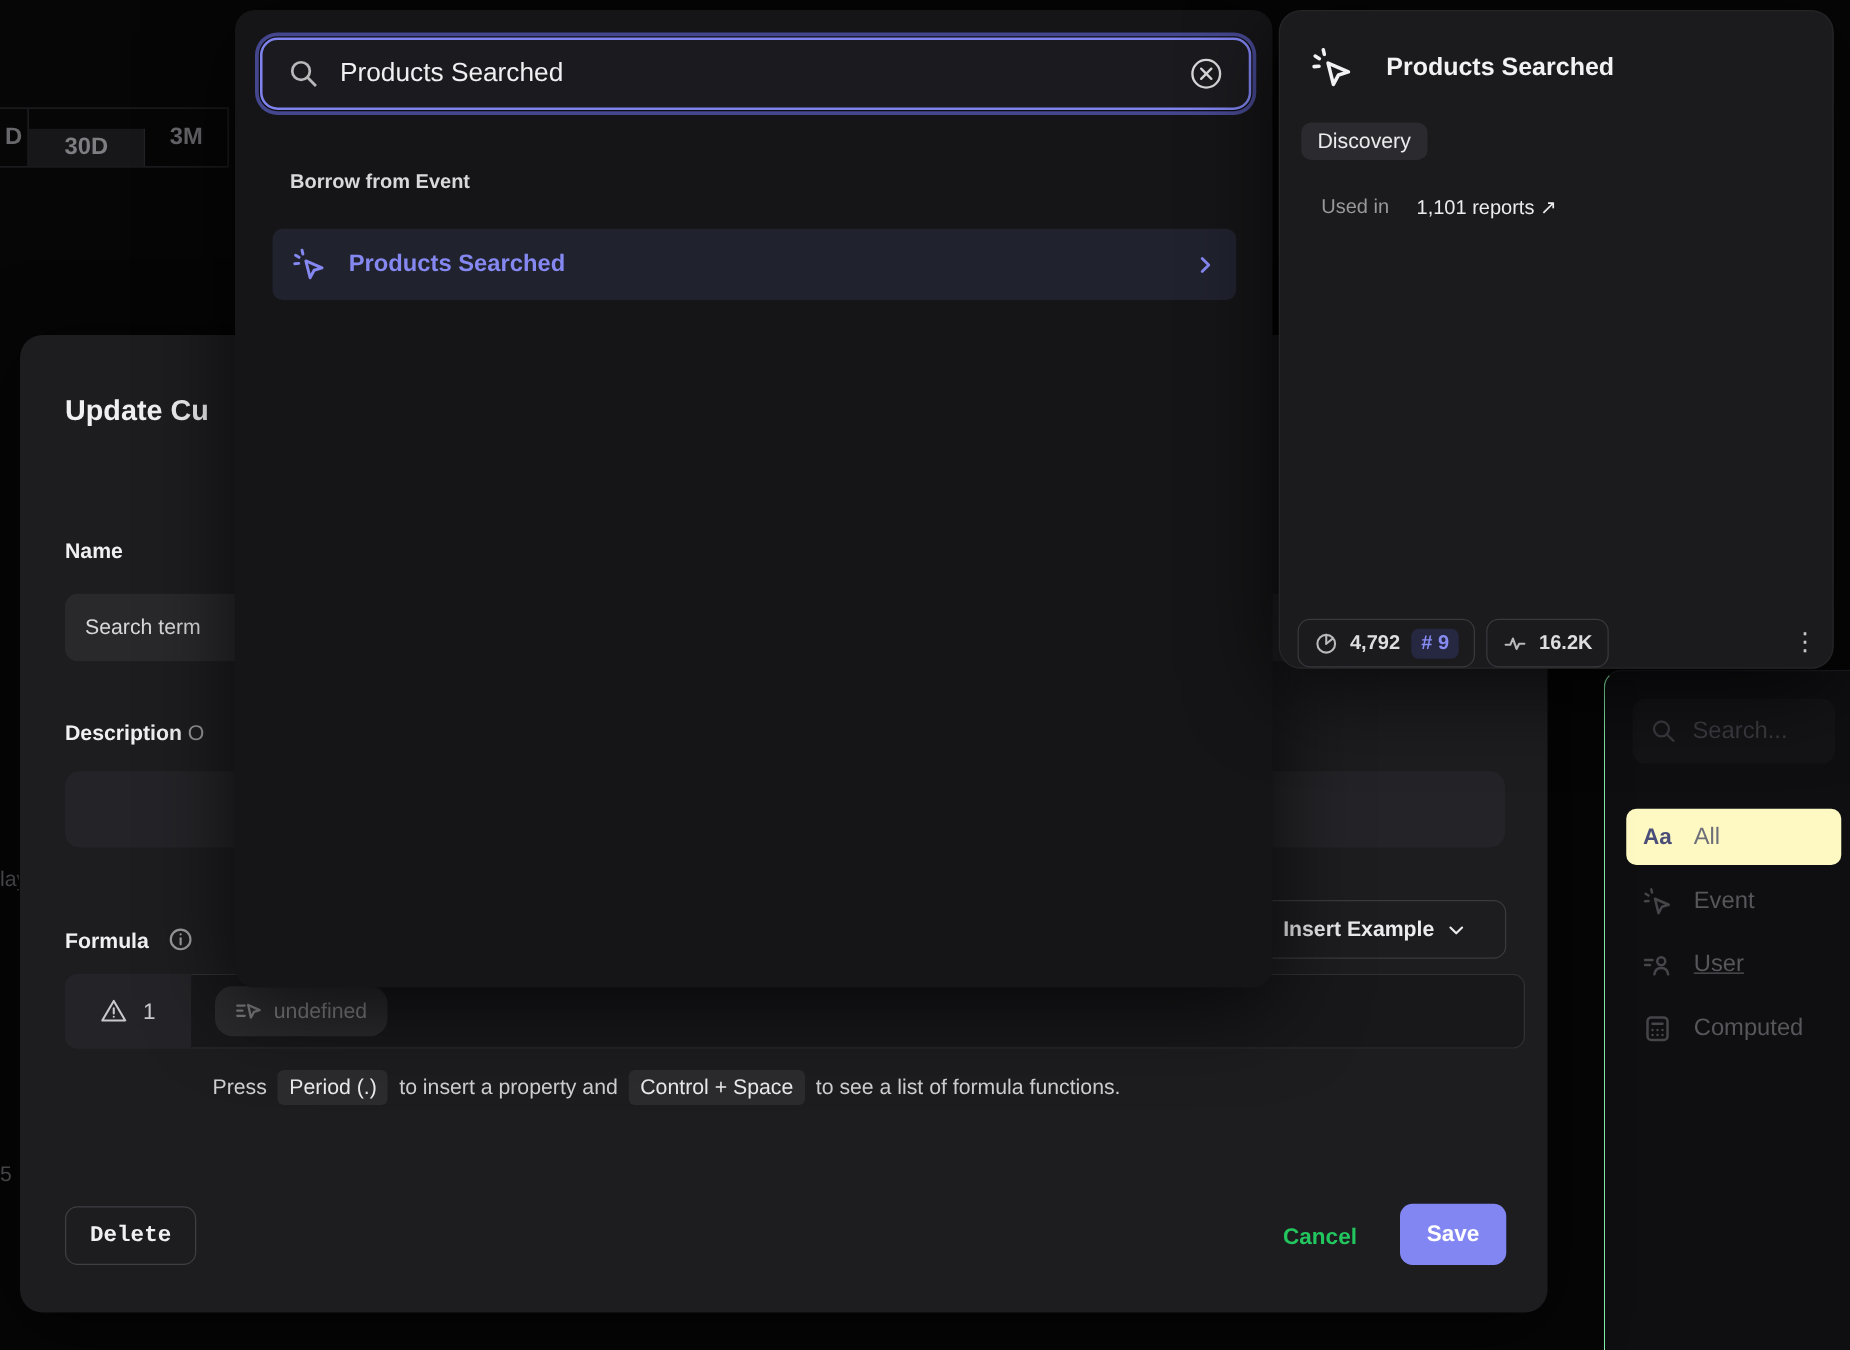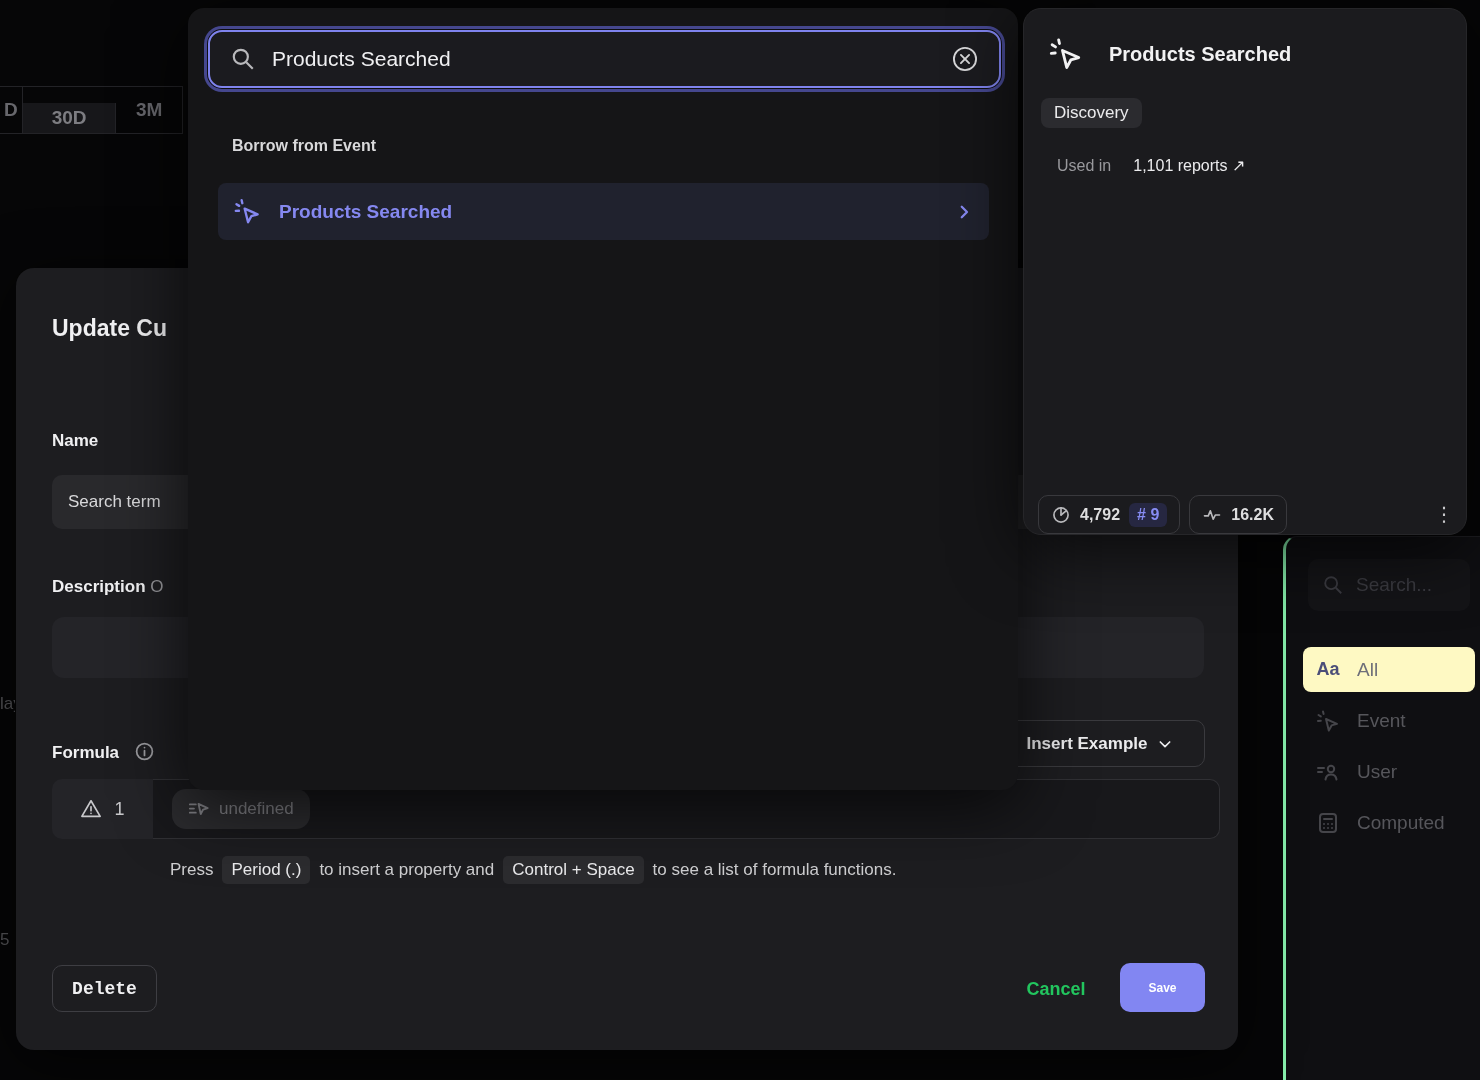--- a/index.html
+++ b/index.html
@@ -8,21 +8,21 @@
 
   
   #backdrop { position:absolute; inset:0; background:#060607; }
   .seg { position:absolute; top:86px; height:48px; display:flex; border-top:1px solid #232327; border-bottom:1px solid #232327; color:#67676c; }
   .seg-cell { display:flex; align-items:center; justify-content:center; font-size:19px; font-weight:700; border-right:1px solid #232327; }
   .seg-cell.sel { background:#17171a; color:#7d7d82; }
   .frag { position:absolute; color:#58585c; font-size:17px; overflow:hidden; white-space:nowrap; }
 
   
   #sidebar { position:absolute; left:1283px; top:536px; width:197px; height:544px;
-             background:#0f0f12; border-left:3px solid #86efac; border-top:1px solid #1d1d21; border-top-left-radius:14px; }
+             background:#0f0f12; border-left:1px solid #86efac; border-top:1px solid #1d1d21; border-top-left-radius:14px; }
   .sb-search { position:absolute; left:22px; top:22px; width:162px; height:52px; background:#141417;
                border-radius:10px; display:flex; align-items:center; gap:12px; padding:0 14px; color:#3a3a40; }
   .sb-search input { background:transparent; border:none; outline:none; color:#3a3a40; font-size:19px; width:100px;
                      font-family:"Liberation Sans", sans-serif; }
   .sb-search input::placeholder { color:#3a3a40; }
   .sb-item { position:absolute; left:17px; width:172px; height:45px; border-radius:8px;
              display:flex; align-items:center; gap:16px; padding:0 12px; color:#56565b; font-size:19px; }
   .sb-item.sel { background:#fef9c3; color:#6e6f79; }
   .sb-item .ic { width:26px; display:flex; justify-content:center; color:#45454a; }
   .sb-item.sel .ic { color:#4b4e78; font-weight:700; }
@@ -49,21 +49,21 @@
             padding:0 16px; color:#7f7f84; font-size:17px; }
   .helper { position:absolute; left:154px; top:588px; display:flex; align-items:center; gap:9px;
             color:#cfcfd1; font-size:17px; white-space:nowrap; }
   .kbd { background:#2c2c2f; border-radius:5px; padding:4px 9px; color:#ebebed; }
   .btn-outline { position:absolute; left:36px; top:697px; width:105px; height:47px; border:1px solid #3e3e43;
                  background:transparent; border-radius:10px; color:#f0f0f2; font-size:18px; font-weight:700;
                  font-family:Liberation Mono, monospace; }
   .btn-text { position:absolute; left:985px; top:699px; width:110px; height:44px; background:transparent; border:none;
               color:#22c55e; font-size:18px; font-weight:700; font-family:"Liberation Sans", sans-serif; }
   .btn-save { position:absolute; left:1104px; top:695px; width:85px; height:49px; background:#8286f2; border:none;
-              border-radius:10px; color:#ffffff; font-size:12px; font-weight:700; font-family:"Liberation Sans", sans-serif; }
+              border-radius:10px; color:#ffffff; font-size:18px; font-weight:700; font-family:"Liberation Sans", sans-serif; }
 
   
   #overlay { position:absolute; left:188px; top:8px; width:830px; height:782px; background:#151517;
              border-radius:16px; box-shadow:0 14px 70px rgba(0,0,0,.7); }
   .ov-input { position:absolute; left:20px; top:22px; width:793px; height:58px; background:#1b1b1f;
               border:2px solid #7f83ee; border-radius:14px; box-shadow:0 0 0 1px #0e0e10, 0 0 0 4px #45478e;
               display:flex; align-items:center; gap:16px; padding:0 20px; }
   .ov-input input { flex:1; background:transparent; border:none; outline:none; color:#f0f0f2; font-size:21px;
                     font-family:"Liberation Sans", sans-serif; }
   .ov-section { position:absolute; left:44px; top:129px; font-size:16px; font-weight:700; color:#d9d9db; }
@@ -123,21 +123,21 @@
     <span class="ic">
       <svg width="24" height="24" viewBox="0 0 24 24" fill="none" stroke="currentColor" stroke-width="2" stroke-linecap="round" stroke-linejoin="round">
           <path d="M10 10 L21 14.8 L15.6 16.4 L12.8 21.5 Z"></path>
           <line x1="7" y1="2.5" x2="7.6" y2="5"></line>
           <line x1="2.5" y1="6" x2="4.8" y2="7.4"></line>
           <line x1="2" y1="12" x2="4.8" y2="11.8"></line>
         </svg>
     </span>
     <span>Event</span>
   </div>
-  <div class="sb-item" style="top:212px;">
+  <div class="sb-item" style="top:212px;text-decoration:underline;">
     <span class="ic">
       <svg width="24" height="24" viewBox="0 0 24 24" fill="none" stroke="currentColor" stroke-width="2" stroke-linecap="round">
           <line x1="2" y1="8" x2="8" y2="8"></line>
           <line x1="2" y1="12" x2="6" y2="12"></line>
           <circle cx="15" cy="9" r="3.2"></circle>
           <path d="M9.5 19.5 C10 15.8 12.3 14.4 15 14.4 C17.7 14.4 20 15.8 20.5 19.5"></path>
         </svg>
     </span>
     <span>User</span>
   </div>

